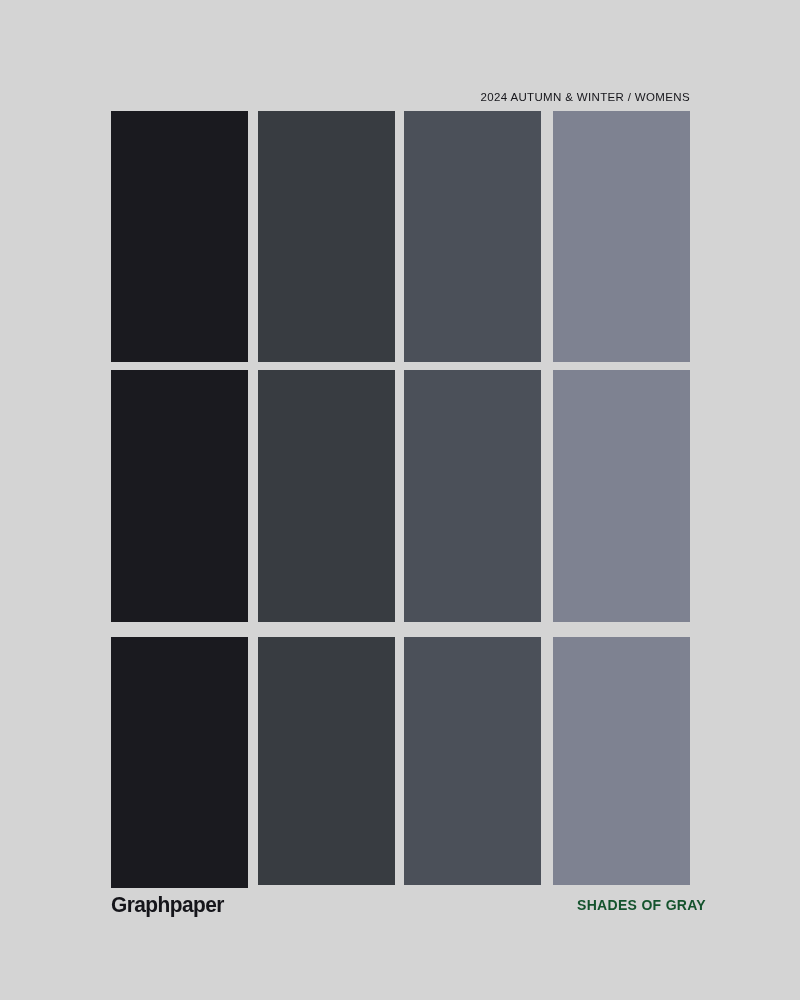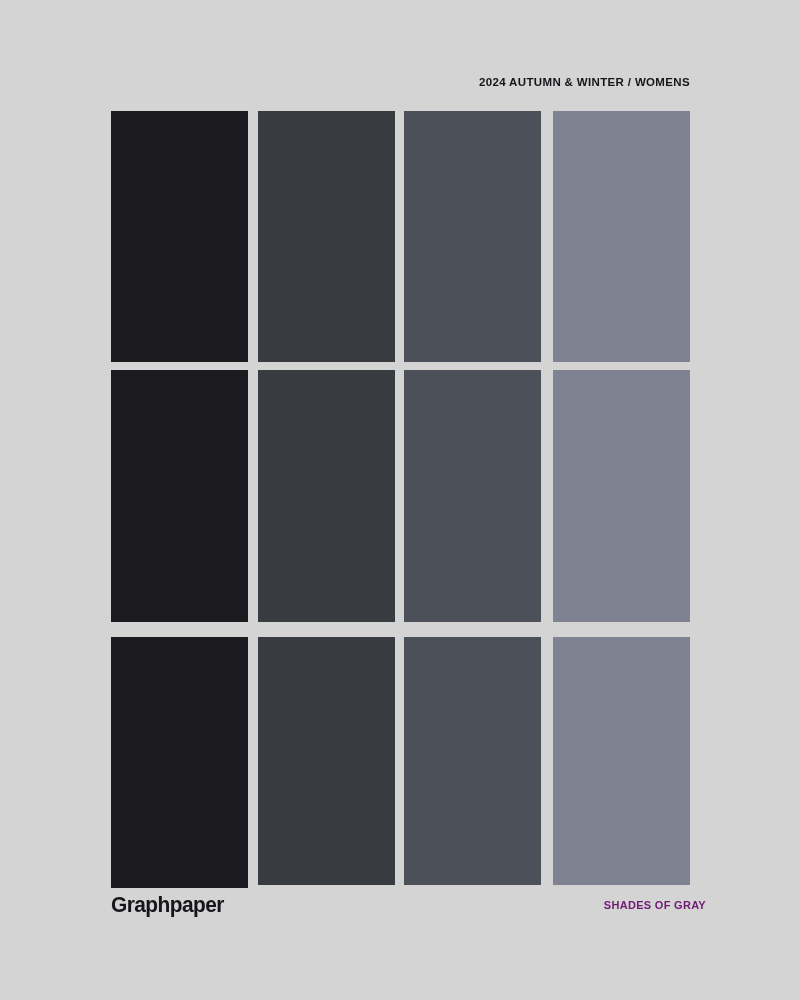--- a/index.html
+++ b/index.html
@@ -18,24 +18,24 @@
   #poster {
     position: relative;
     width: 800px;
     height: 1000px;
     background: #d4d4d4;
   }
 
   
   .header-label {
     position: absolute;
-    top: 76px;
+    top: 91px;
     right: 110px;
     font-size: 11.5px;
-    font-weight: bold;
+    font-weight: normal;
     letter-spacing: 0.35px;
     color: #15151a;
     white-space: nowrap;
     text-align: right;
   }
 
   
   .grid {
     position: absolute;
     left: 111px;
@@ -88,24 +88,24 @@
     color: #15151a;
     line-height: 24px;
     transform: scaleX(0.95);
     transform-origin: left center;
     white-space: nowrap;
   }
   .series-label {
     position: absolute;
     right: 0;
     top: 4px;
-    font-size: 11px;
+    font-size: 14px;
     font-weight: bold;
     letter-spacing: 0.3px;
-    color: #701a75;
+    color: #14532d;
     line-height: 16px;
     white-space: nowrap;
   }
 </style>
 </head>
 <body style="background: rgb(212, 212, 212);">
 
 <div id="poster" style="background: rgb(212, 212, 212);">
 
   <div class="header-label">2024 AUTUMN &amp; WINTER / WOMENS</div>

